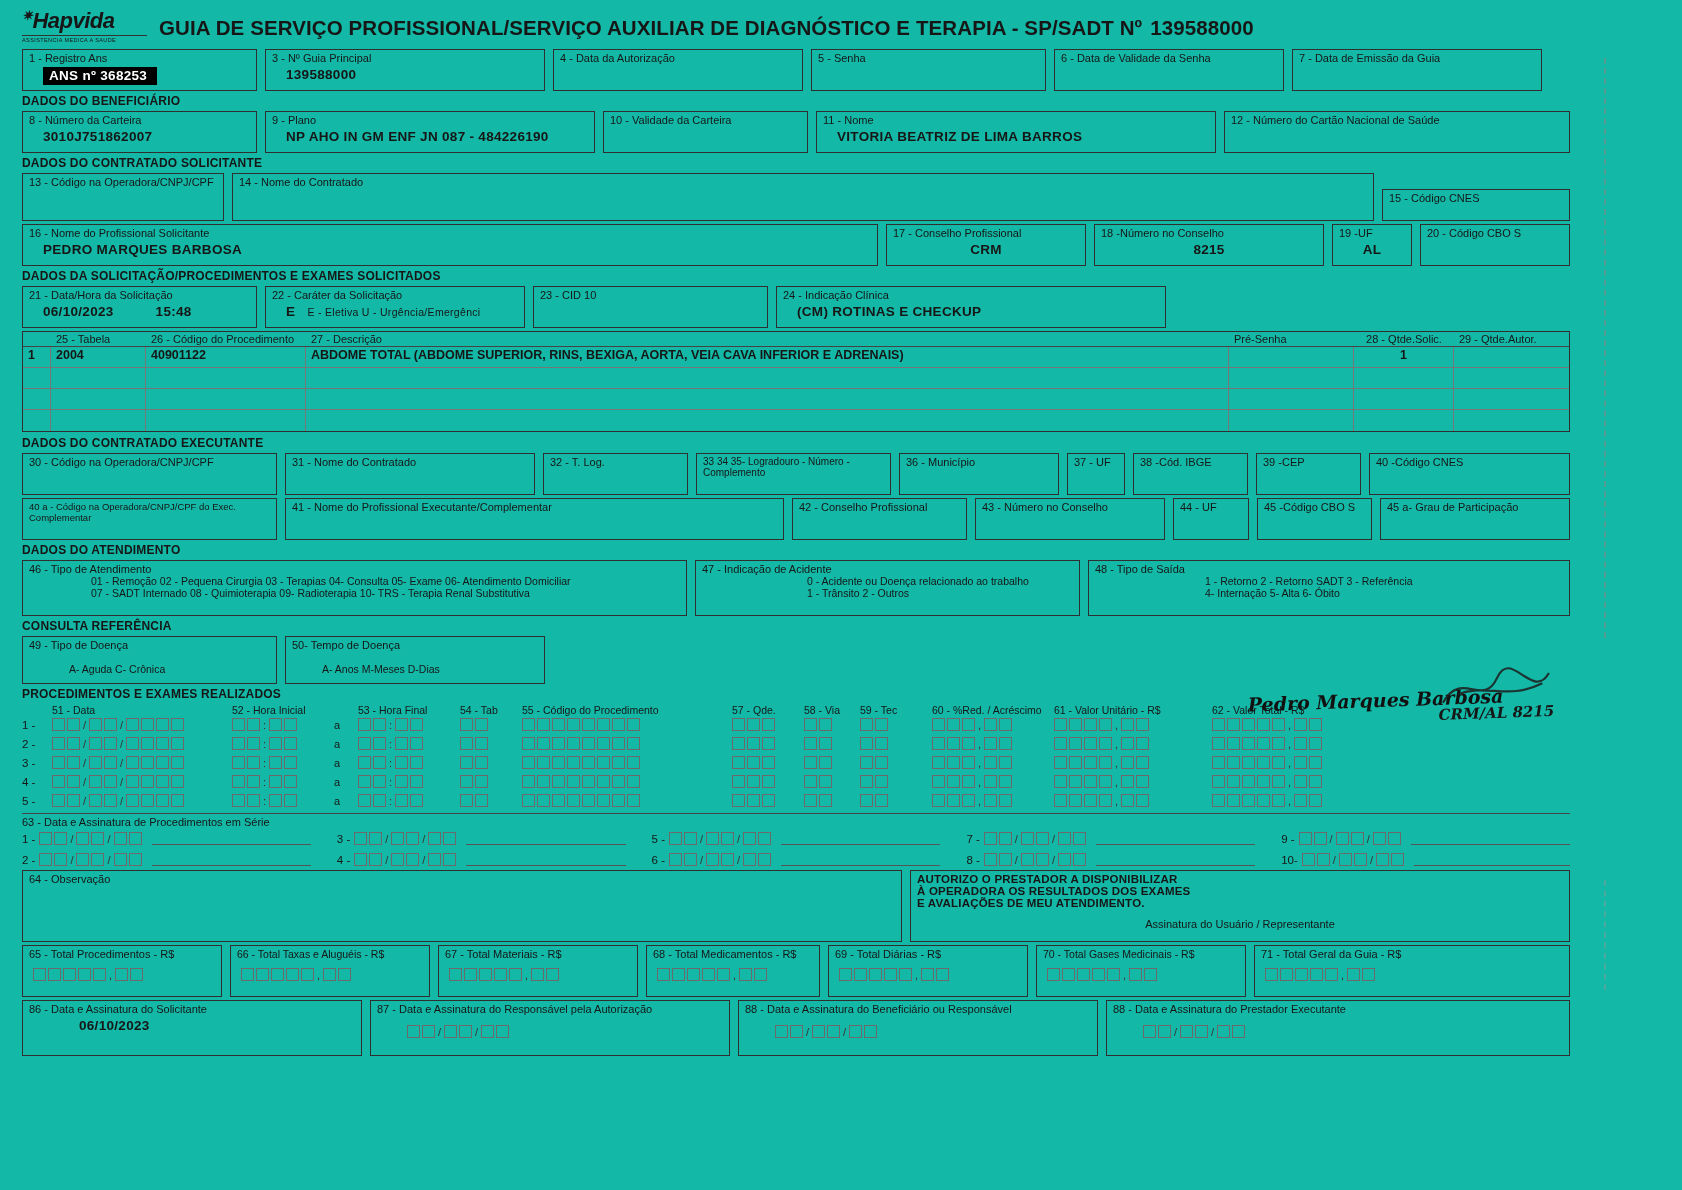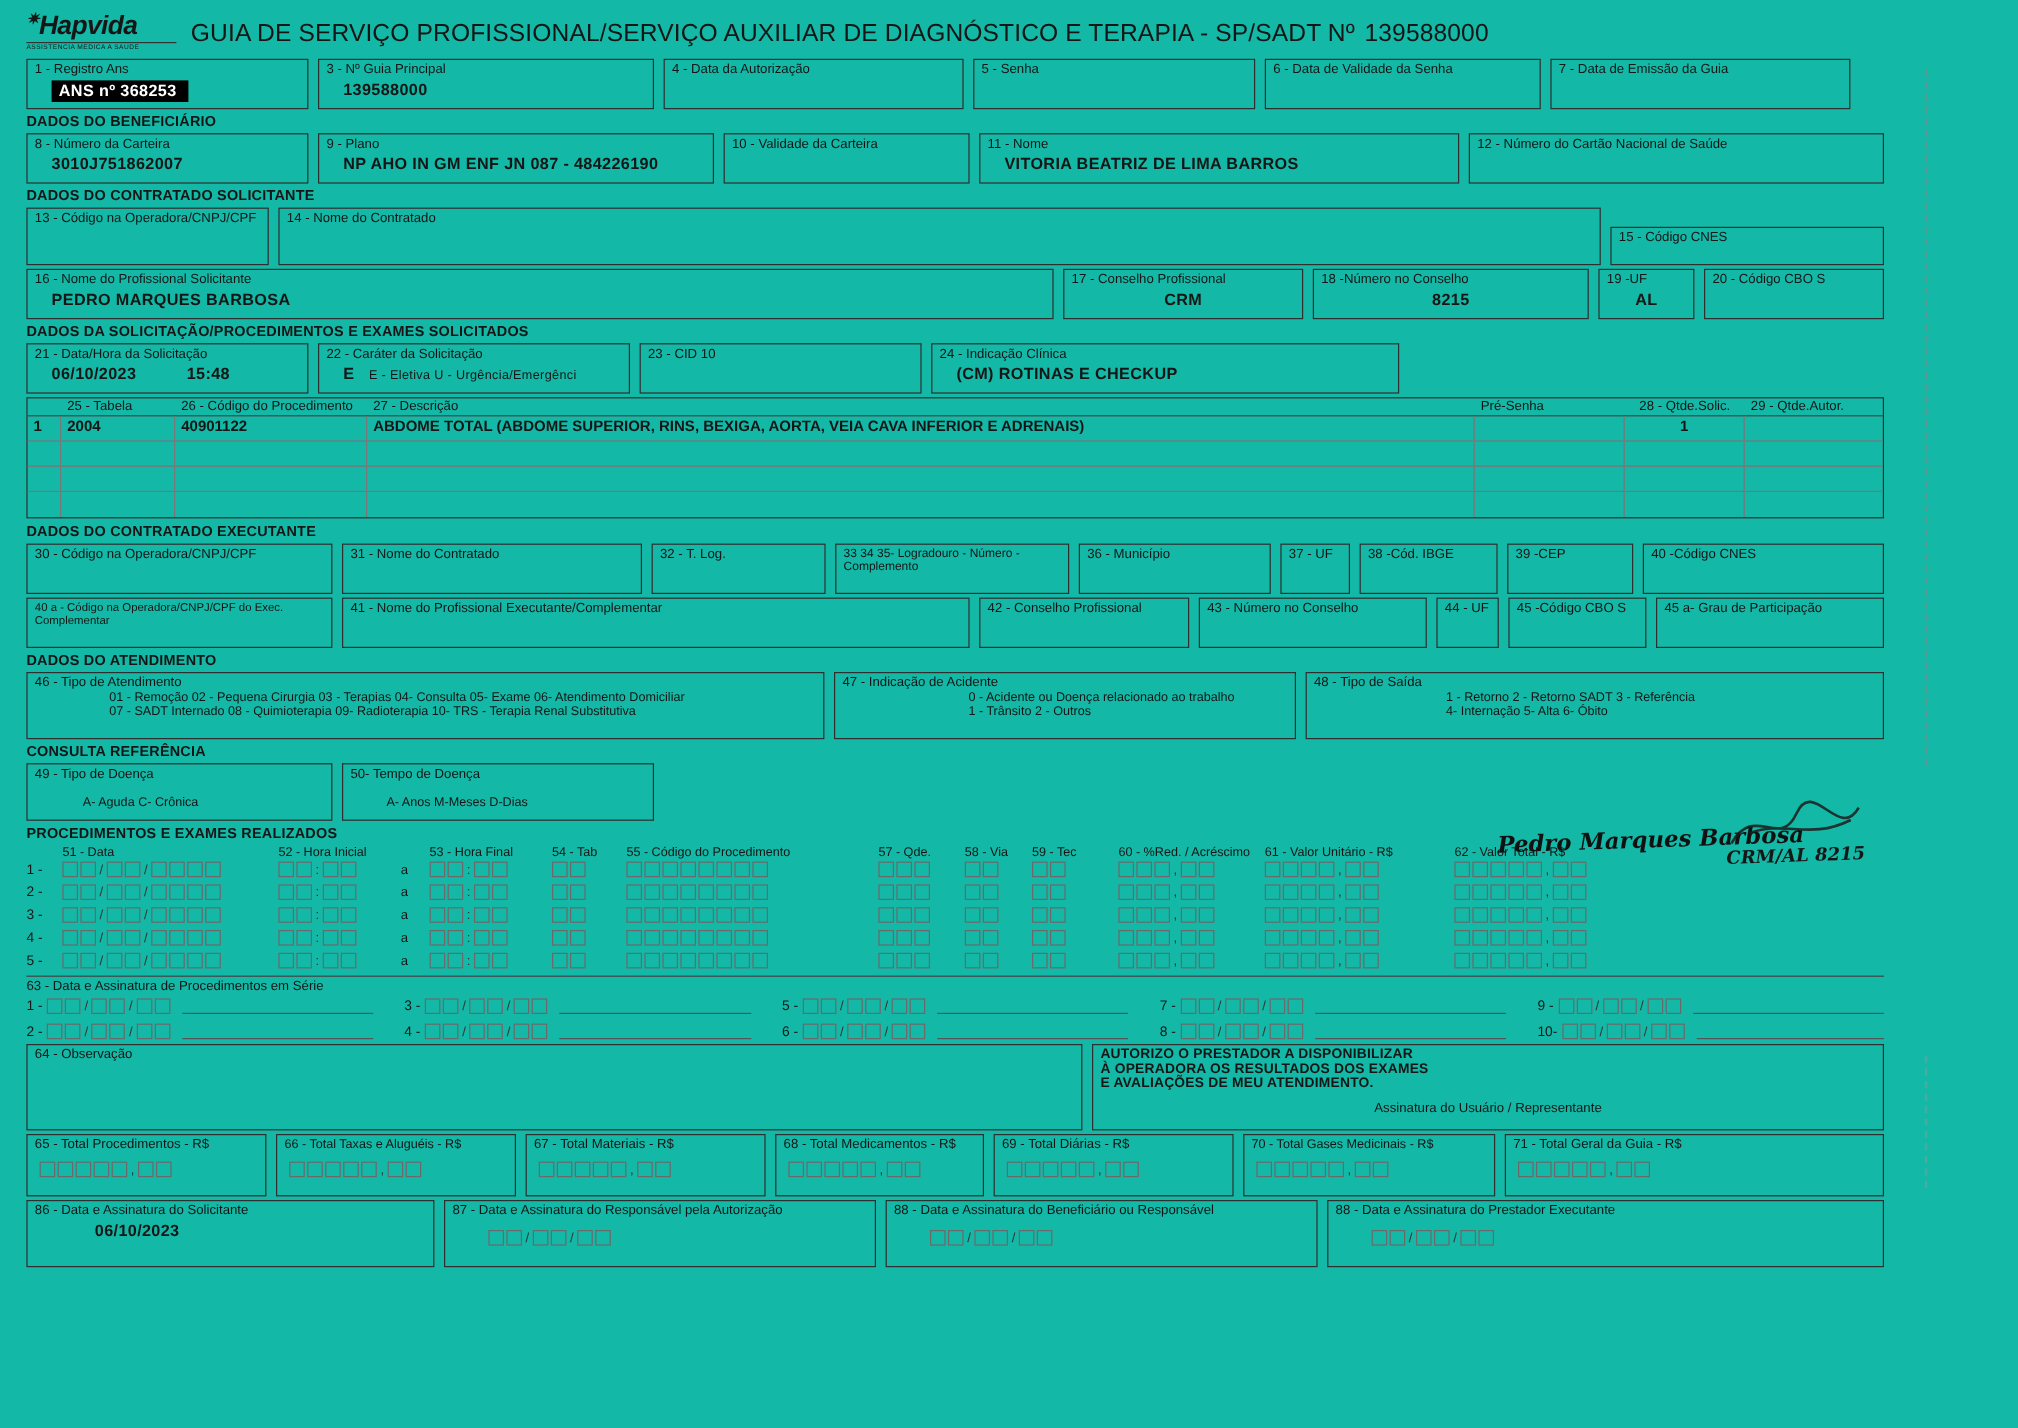--- a/index.html
+++ b/index.html
@@ -11,21 +11,21 @@
   }
   .page { position: relative; width: 1682px; height: 1190px; background: #14b8a6; overflow: hidden; }
   .form { position: absolute; left: 22px; top: 6px; width: 1548px; }
 
   
   .hdr { display: flex; align-items: flex-start; margin-bottom: 6px; }
   .logo { width: 125px; padding-top: 2px; }
   .logo-main { font-size: 22px; font-weight: 700; font-style: italic; letter-spacing: -0.5px; }
   .logo-mark { font-size: 13px; vertical-align: top; }
   .logo-tag { font-size: 5.5px; letter-spacing: .4px; border-top: 1px solid #333; margin-top: 1px; padding-top: 1px; white-space: nowrap; }
-  .title { font-size: 20.5px; font-weight: 400; padding: 10px 0 0 12px; letter-spacing: .1px; text-align: center; }
+  .title { font-size: 20.5px; font-weight: 700; padding: 10px 0 0 12px; letter-spacing: .1px; text-align: center; }
   .title .num { padding-left: 8px; }
 
   
   .row { display: flex; gap: 8px; margin-bottom: 3px; align-items: stretch; }
   .fbox { border: 1px solid #2f2f2f; padding: 2px 6px 3px; min-height: 42px; background: transparent; }
   .flabel { font-size: 11px; white-space: nowrap; }
   .fvalue { font-size: 13.5px; font-weight: 700; padding: 3px 0 0 14px; letter-spacing: .3px; white-space: nowrap; }
   .fvalue.center { text-align: center; padding-left: 0; }
   .section { font-size: 12px; font-weight: 700; margin: 2px 0 3px; letter-spacing: .2px; }
   .inv { background: #000; color: #fff; display: inline-block; padding: 1px 10px 2px 6px; font-weight: 700; }
@@ -166,21 +166,21 @@
 
     <div class="row">
       <div class="fbox" style="width:202px;min-height:48px">
         <div class="flabel">13 - Código na Operadora/CNPJ/CPF</div>
         <div class="fvalue"></div>
       </div>
       <div class="fbox" style="flex:1;min-height:48px">
         <div class="flabel">14 - Nome do Contratado</div>
         <div class="fvalue"></div>
       </div>
-      <div class="fbox" style="width:228px;min-height:32px;align-self:flex-end">
+      <div class="fbox" style="width:188px;min-height:32px;align-self:flex-end">
         <div class="flabel">15 - Código CNES</div>
         <div class="fvalue"></div>
       </div>
     </div>
 
     <div class="row">
       <div class="fbox" style="flex:1">
         <div class="flabel">16 - Nome do Profissional Solicitante</div>
         <div class="fvalue">PEDRO MARQUES BARBOSA</div>
       </div>
@@ -315,21 +315,21 @@
         </div>
       <div class="fbox" style="flex:1">
           <div class="flabel">41 - Nome do Profissional Executante/Complementar</div>
         </div>
       <div class="fbox" style="width:175px">
           <div class="flabel">42 - Conselho Profissional</div>
         </div>
       <div class="fbox" style="width:190px">
           <div class="flabel">43 - Número no Conselho</div>
         </div>
-      <div class="fbox" style="width:52px">
+      <div class="fbox" style="width:76px">
           <div class="flabel">44 - UF</div>
         </div>
       <div class="fbox" style="width:115px">
           <div class="flabel">45 -Código CBO S</div>
         </div>
       <div class="fbox" style="width:190px">
           <div class="flabel">45 a- Grau de Participação</div>
         </div>
     </div>
 

